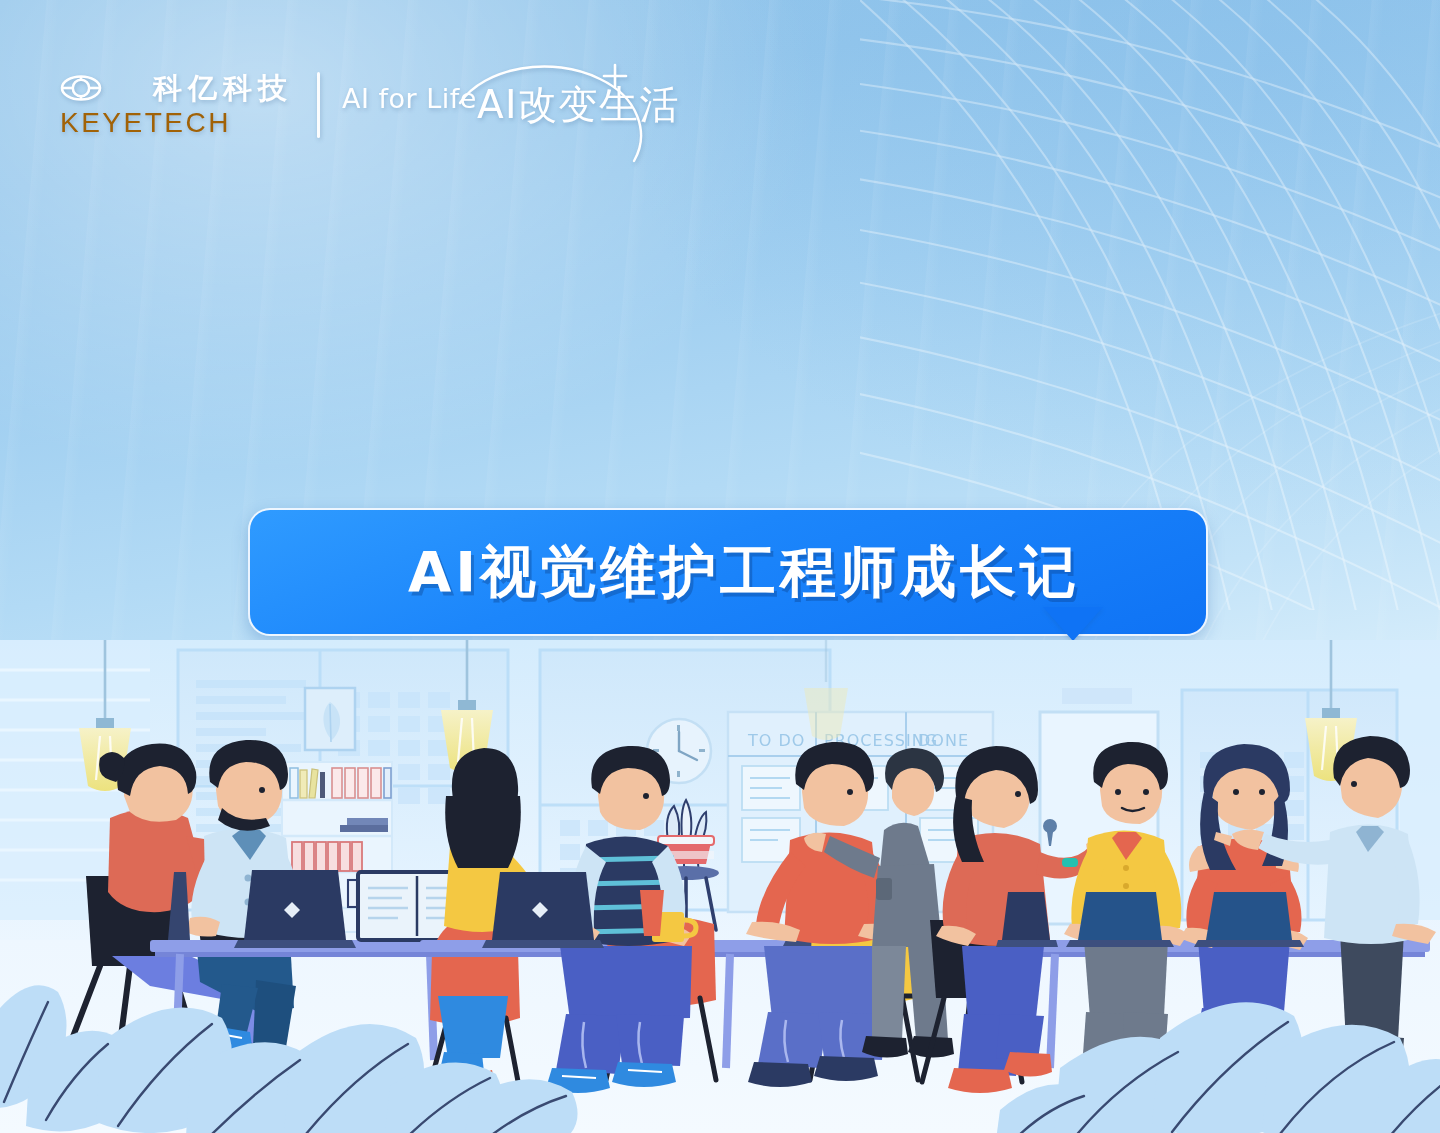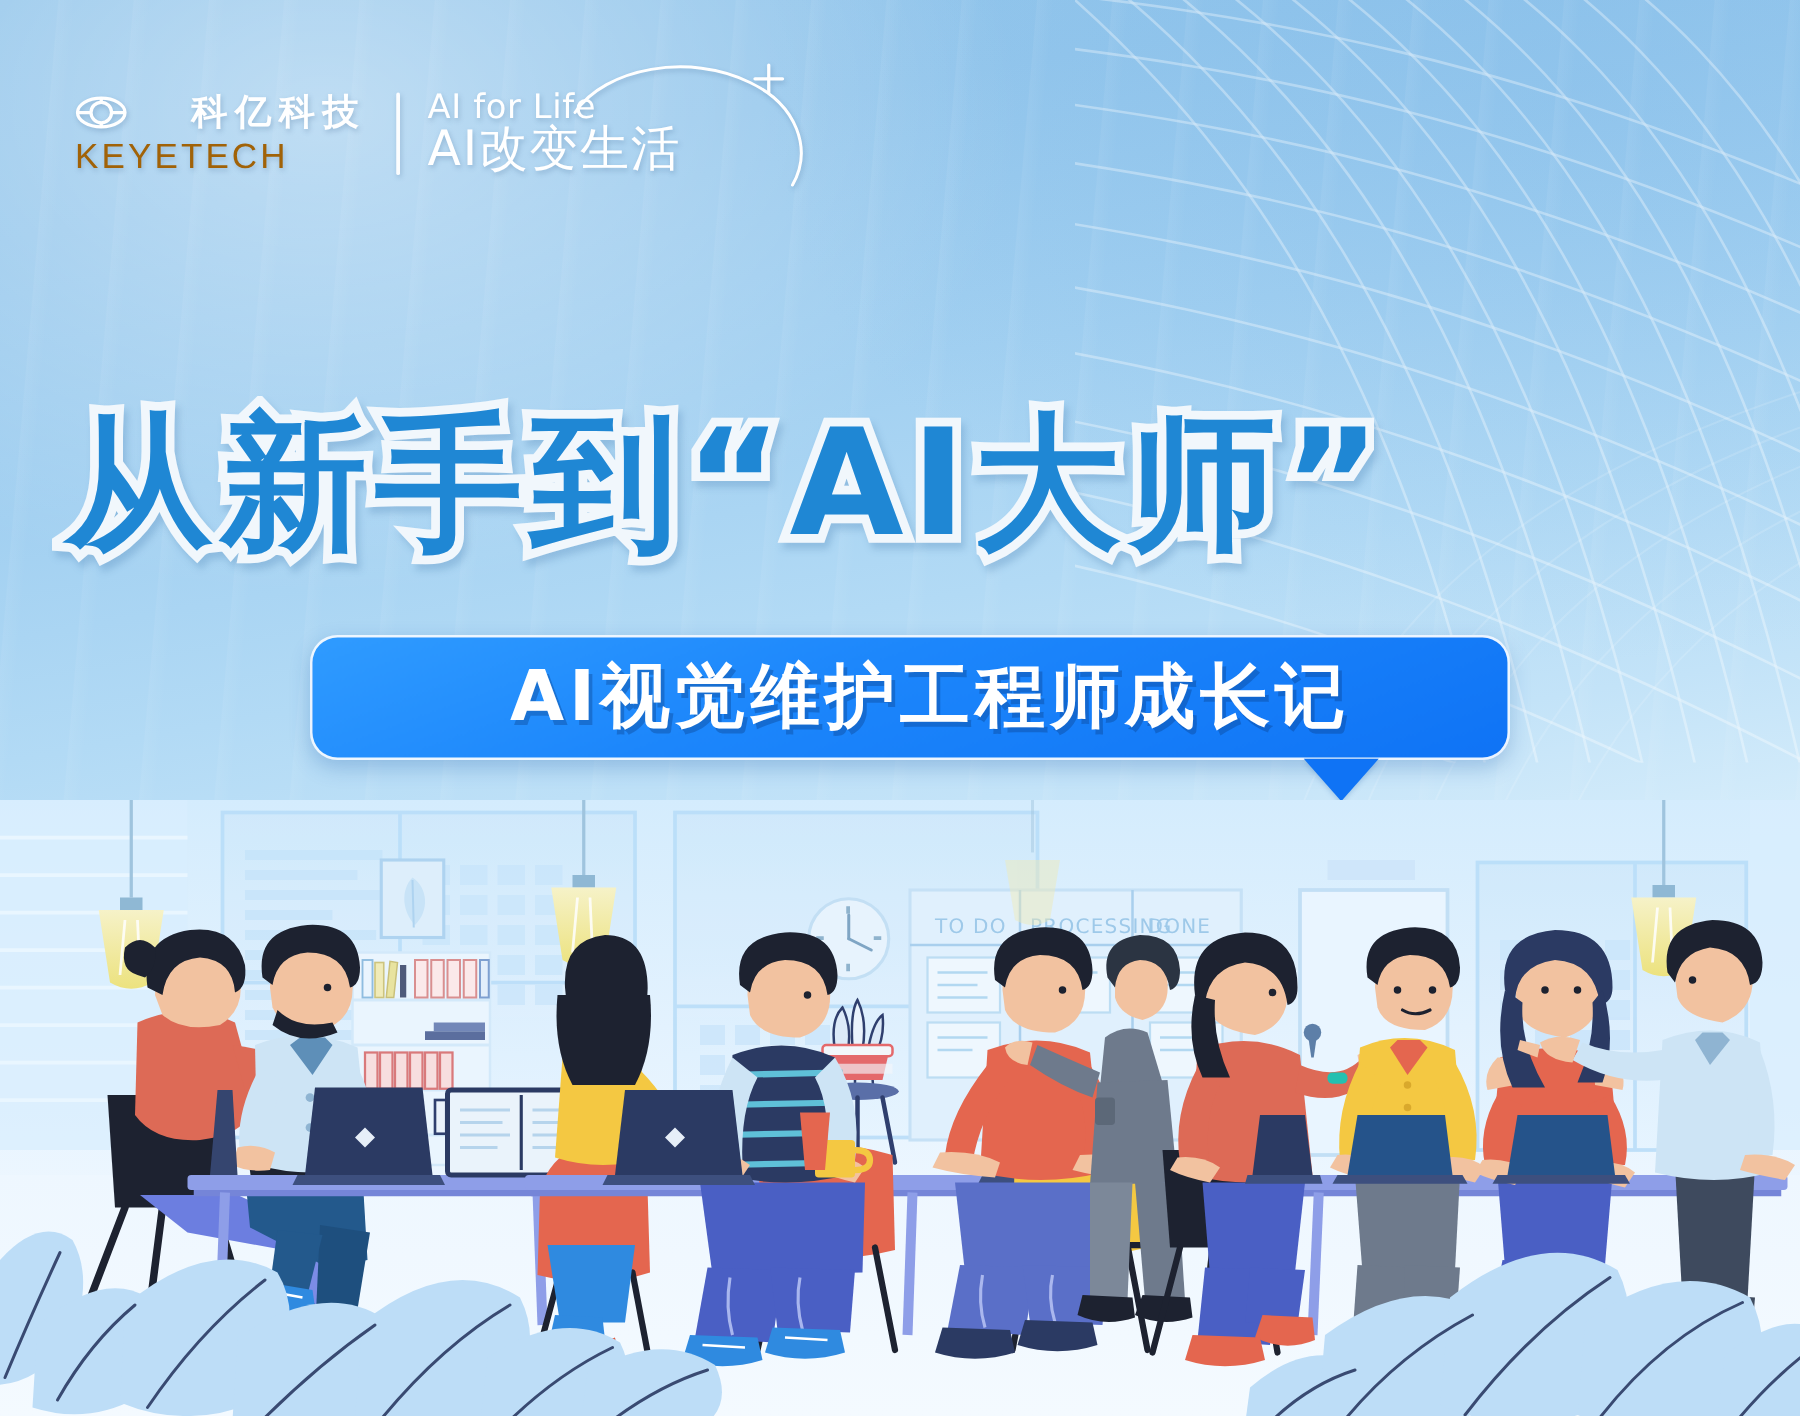--- a/index.html
+++ b/index.html
@@ -64,21 +64,21 @@
   }
   .logo-en {
     font-size:28px; font-weight:400; color:#a16207; letter-spacing:2.5px;
     line-height:1; margin-top:4px;
     font-family:"Liberation Sans", sans-serif;
   }
   .logo-divider {
     width:3px; height:66px; background:#ffffff; opacity:.95;
     margin:0 22px 0 24px; border-radius:2px;
   }
-  .logo-right { display:flex; flex-direction:column; gap:0; position:relative; }
+  .logo-right { display:flex; gap:0; position:relative; }
   .tagline-en {
     font-size:27px; font-weight:400; color:#ffffff; line-height:1.05;
     letter-spacing:.5px; font-family:"DejaVu Sans", sans-serif;
   }
   .tagline-cn {
     font-size:39px; font-weight:400; color:#ffffff; line-height:1.05;
     letter-spacing:1.5px; font-family:"DejaVu Sans", sans-serif;
   }
   .swoosh { position:absolute; left:112px; top:-24px; width:220px; height:110px; }
 
@@ -92,21 +92,21 @@
     white-space:nowrap;
     -webkit-text-stroke:14px #f1f7fc;
     paint-order:stroke fill;
     filter:drop-shadow(3px 5px 3px rgba(30,90,150,.20));
   }
 
   
   .banner-wrap { position:absolute; left:248px; top:508px; width:960px; }
   .banner {
     position:relative;
-    height:100px; border-radius:22px;
+    height:128px; border-radius:22px;
     background:linear-gradient(160deg,#2f9bff 0%,#1c86fb 42%,#0f73f5 100%);
     border:2px solid rgba(255,255,255,.92);
     box-shadow:0 6px 16px rgba(22,90,170,.26);
     display:flex; align-items:center; justify-content:center;padding-left:32px;
   }
   .banner-text {
     font-family:"DejaVu Sans", sans-serif;
     font-size:56px; font-weight:700; color:#ffffff;
     letter-spacing:4px; line-height:1;
     text-shadow:3px 4px 0 rgba(10,60,130,.34);
@@ -196,21 +196,20 @@
       <svg class="swoosh" viewBox="0 0 220 110">
         <path d="M6,42 C30,6 98,-6 146,18 C184,36 196,72 180,100" fill="none" stroke="#ffffff" stroke-width="2.4" stroke-linecap="round"></path>
         <g stroke="#ffffff" stroke-width="2.6" stroke-linecap="round">
           <line x1="161" y1="4" x2="161" y2="26"></line>
           <line x1="150" y1="15" x2="172" y2="15"></line>
         </g>
       </svg>
     </div>
   </div>
 
-  <div class="title-main">从新手到“AI大师”</div>
 
   <div class="banner-wrap">
     <div class="banner">
       <span class="banner-text">AI视觉维护工程师成长记</span>
     </div>
     <div class="banner-tail"></div>
   </div>
 
   <div class="scene">
     <svg viewBox="0 0 1440 493" width="1440" height="493">

